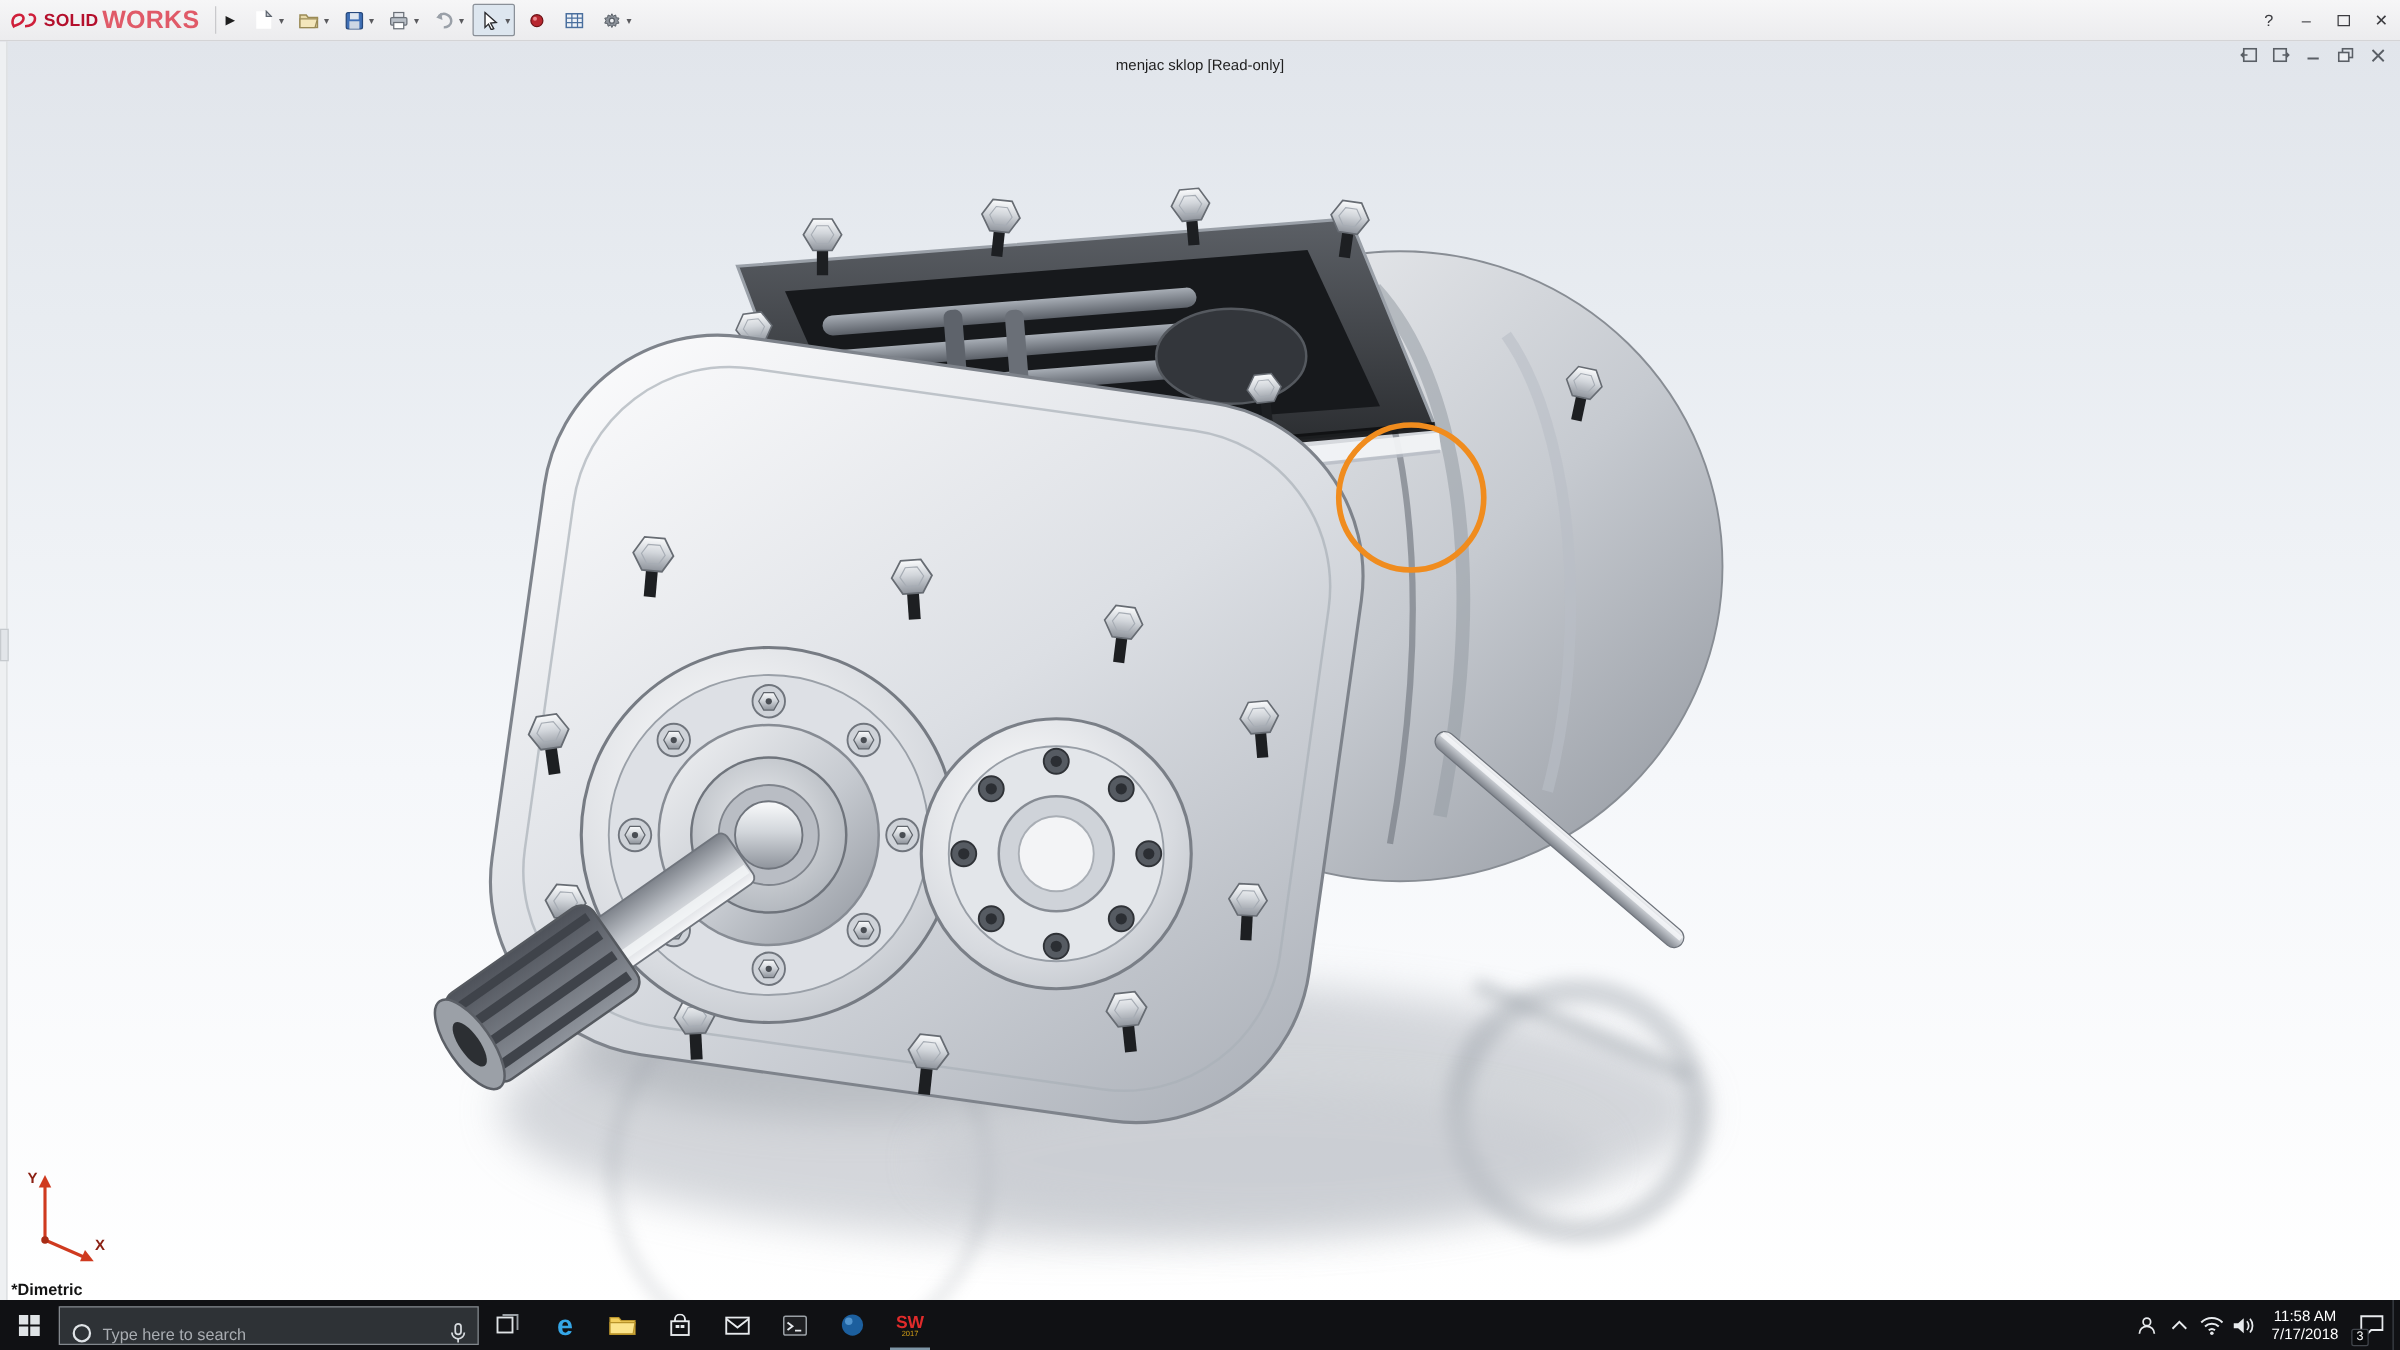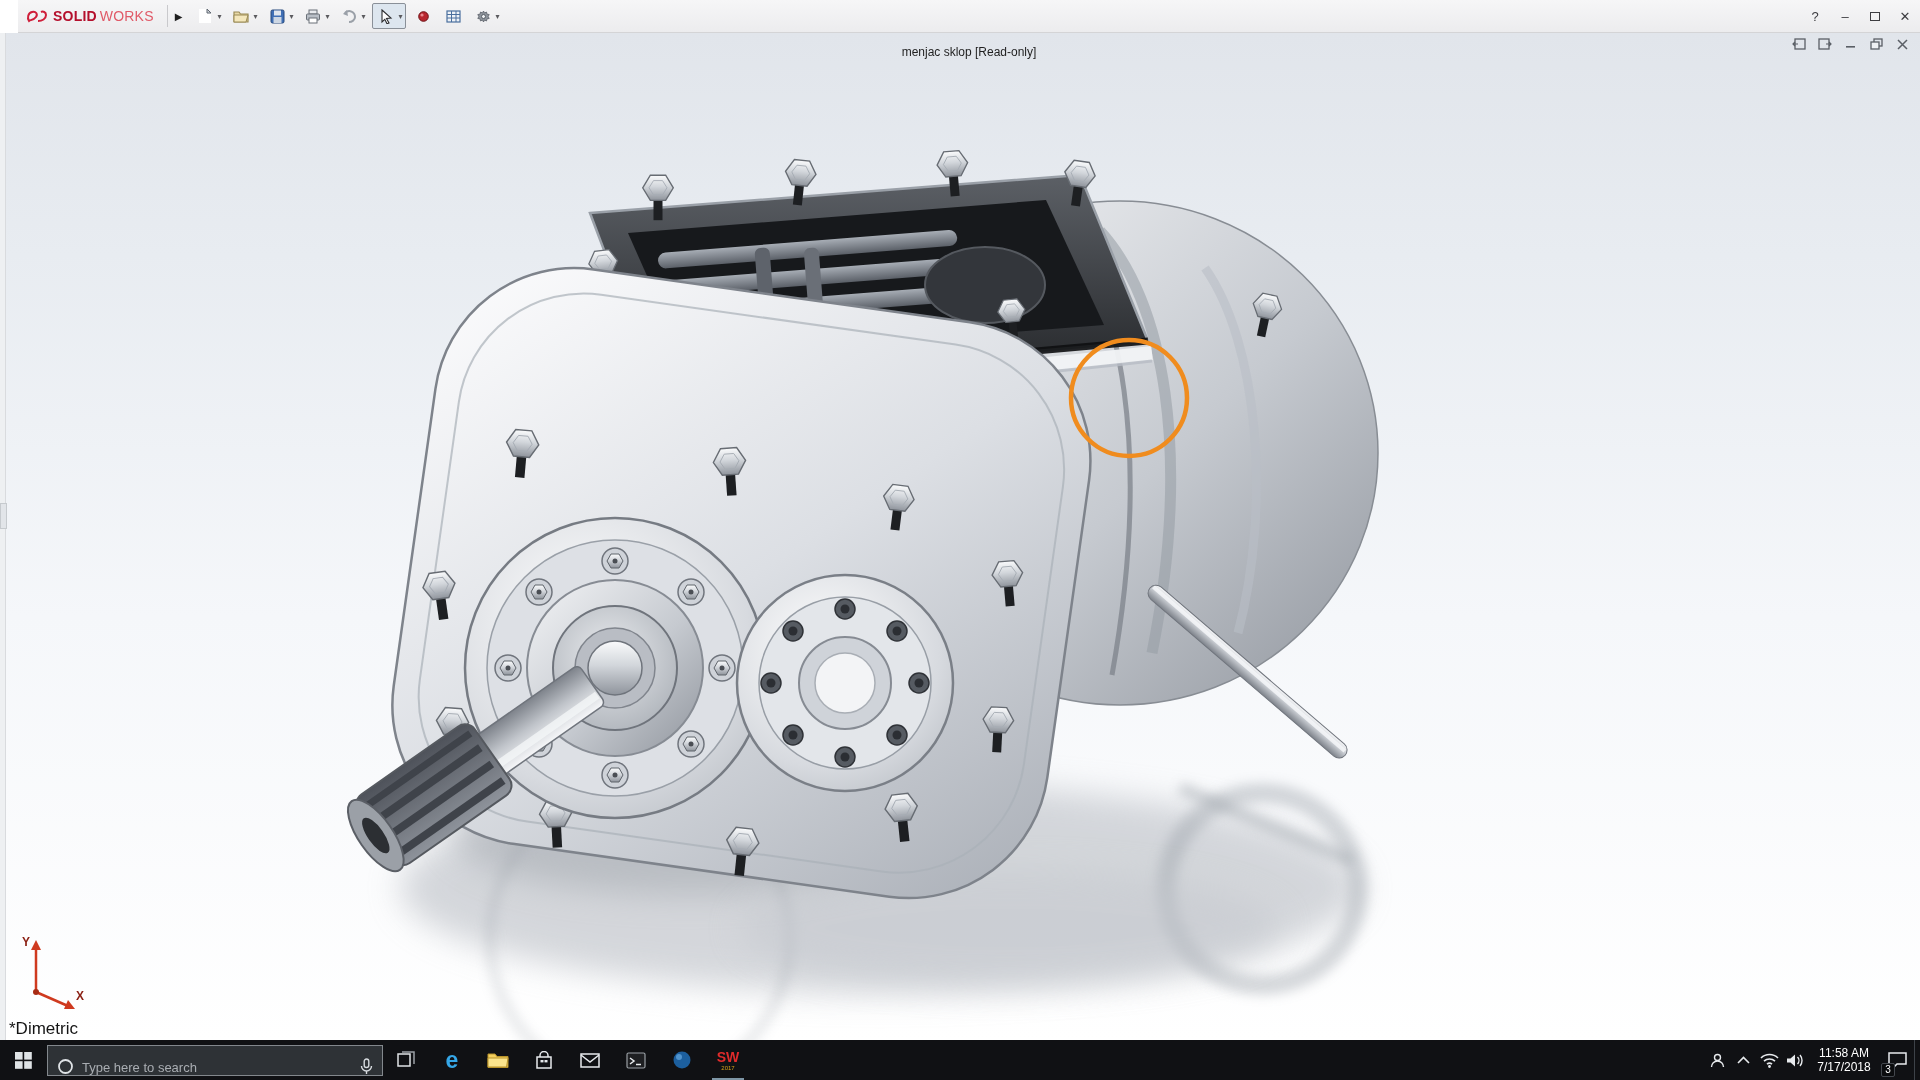--- a/index.html
+++ b/index.html
@@ -1,26 +1,26 @@
 <!DOCTYPE html>
 <html><head>
 <meta charset="utf-8">
 <style>
   * { margin:0; padding:0; box-sizing:border-box; }
   html,body { width:1920px; height:1080px; overflow:hidden; }
   body { font-family:"Liberation Sans", sans-serif; background:#fff; }
   #root { position:relative; width:1920px; height:1080px; overflow:hidden; }
 
   
-  #titlebar { position:absolute; top:0; left:18px; right:0; height:33px;
+  #titlebar { position:absolute; top:0; left:0; right:0; height:33px;
     background:linear-gradient(#f6f6f7,#ececee); border-bottom:1px solid #d4d4d6;
     display:flex; align-items:center; z-index:30; }
   .logo { display:flex; align-items:center; gap:3px; padding:0 6px 0 8px; }
   .logo .solid { font-weight:bold; font-size:14px; color:#b40f2c; letter-spacing:.2px; }
-  .logo .works { font-weight:normal; font-size:14px; color:#e05a68; letter-spacing:.2px; }
+  .logo .works { font-weight:bold; font-size:20px; color:#e05a68; letter-spacing:.2px; }
   .tb-sep { width:1px; height:22px; background:#c9c9cc; margin:0 7px; }
   .expand-arrow { font-size:10px; color:#1e1e1e; margin-right:10px; cursor:pointer; }
   .toolbar { display:flex; align-items:center; gap:4px; }
   .toolwrap { display:flex; align-items:center; padding:2px 3px; border-radius:2px; }
   .toolwrap.pressed { border:1px solid #8a9098; background:#dde6ef; }
   .tool { width:20px; height:20px; display:flex; align-items:center; justify-content:center; }
   .caret { font-size:8px; color:#5a5a5e; margin-left:2px; }
   #tb-title { position:absolute; left:50%; transform:translateX(-50%); top:0; height:33px;
     line-height:33px; font-size:12px; color:#1f1f1f; white-space:nowrap;margin-top:36px; }
   .tb-right { margin-left:auto; display:flex; align-items:center; height:33px; }
@@ -33,21 +33,21 @@
     background:linear-gradient(180deg,#e1e5eb 0%, #e8ecf1 22%, #f5f7fa 58%, #ffffff 100%);
     overflow:hidden; }
   #model-svg { position:absolute; inset:0; }
   .left-strip { position:absolute; left:0; top:0; bottom:0; width:6px;
     background:#eef0f2; border-right:1px solid #d9dbde; }
   .strip-handle { position:absolute; left:0; top:470px; width:7px; height:26px;
     background:#e2e5e9; border:1px solid #c6cacE; cursor:pointer; }
   .docctrl { position:absolute; top:4px; right:10px; display:flex; gap:11px; z-index:5; }
   .dc { width:15px; height:14px; display:flex; align-items:center; justify-content:center; cursor:pointer; }
   .triad-box { position:absolute; left:12px; bottom:26px; width:84px; height:84px; }
-  .view-label { position:absolute; left:9px; bottom:1px; font-size:17px; color:#141414; }
+  .view-label { position:absolute; left:9px; bottom:1px; font-size:13px; color:#141414;font-weight:bold; }
 
   
   #taskbar { position:absolute; bottom:0; left:0; right:0; height:40px; background:#101114;
     display:flex; align-items:center; z-index:40; color:#e7eaed; }
   .startbtn { width:46px; height:40px; display:flex; align-items:center; justify-content:center; cursor:pointer; }
   .searchbox { width:336px; height:31px; margin-left:1px; background:#2e3236;
     border:1px solid #83888d; display:flex; align-items:flex-end; padding:0 9px; gap:8px; }
   .searchbox input { flex:1; background:transparent; border:none; outline:none;
     color:#d3d7db; font-size:13px; font-family:"Liberation Sans",sans-serif; }
   .searchbox input::placeholder { color:#a9adb2; }

